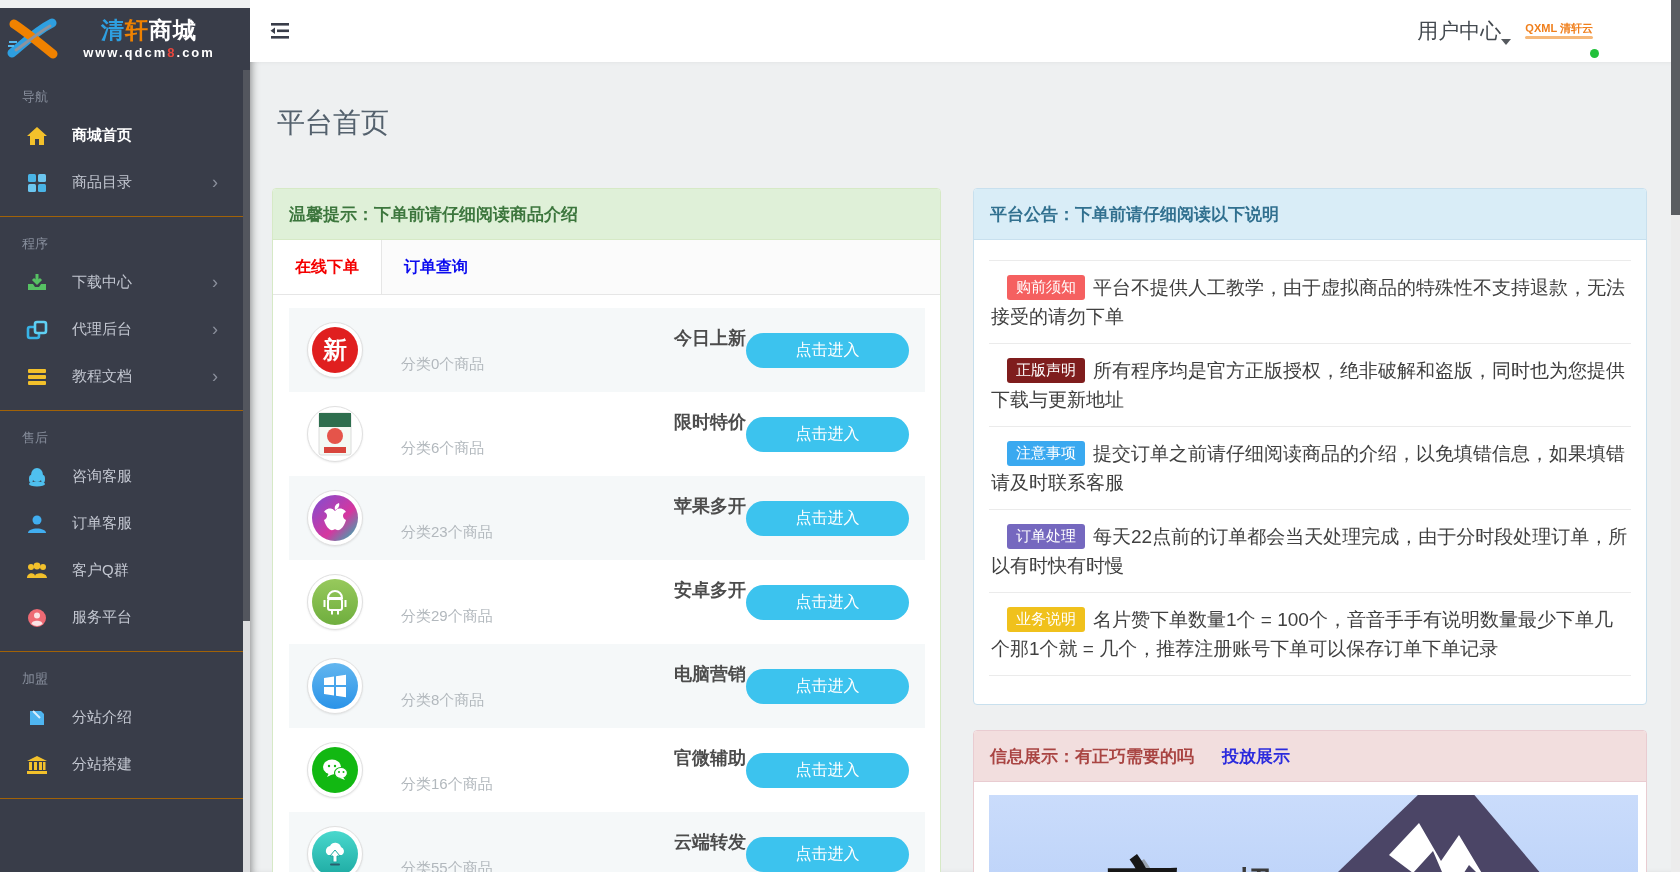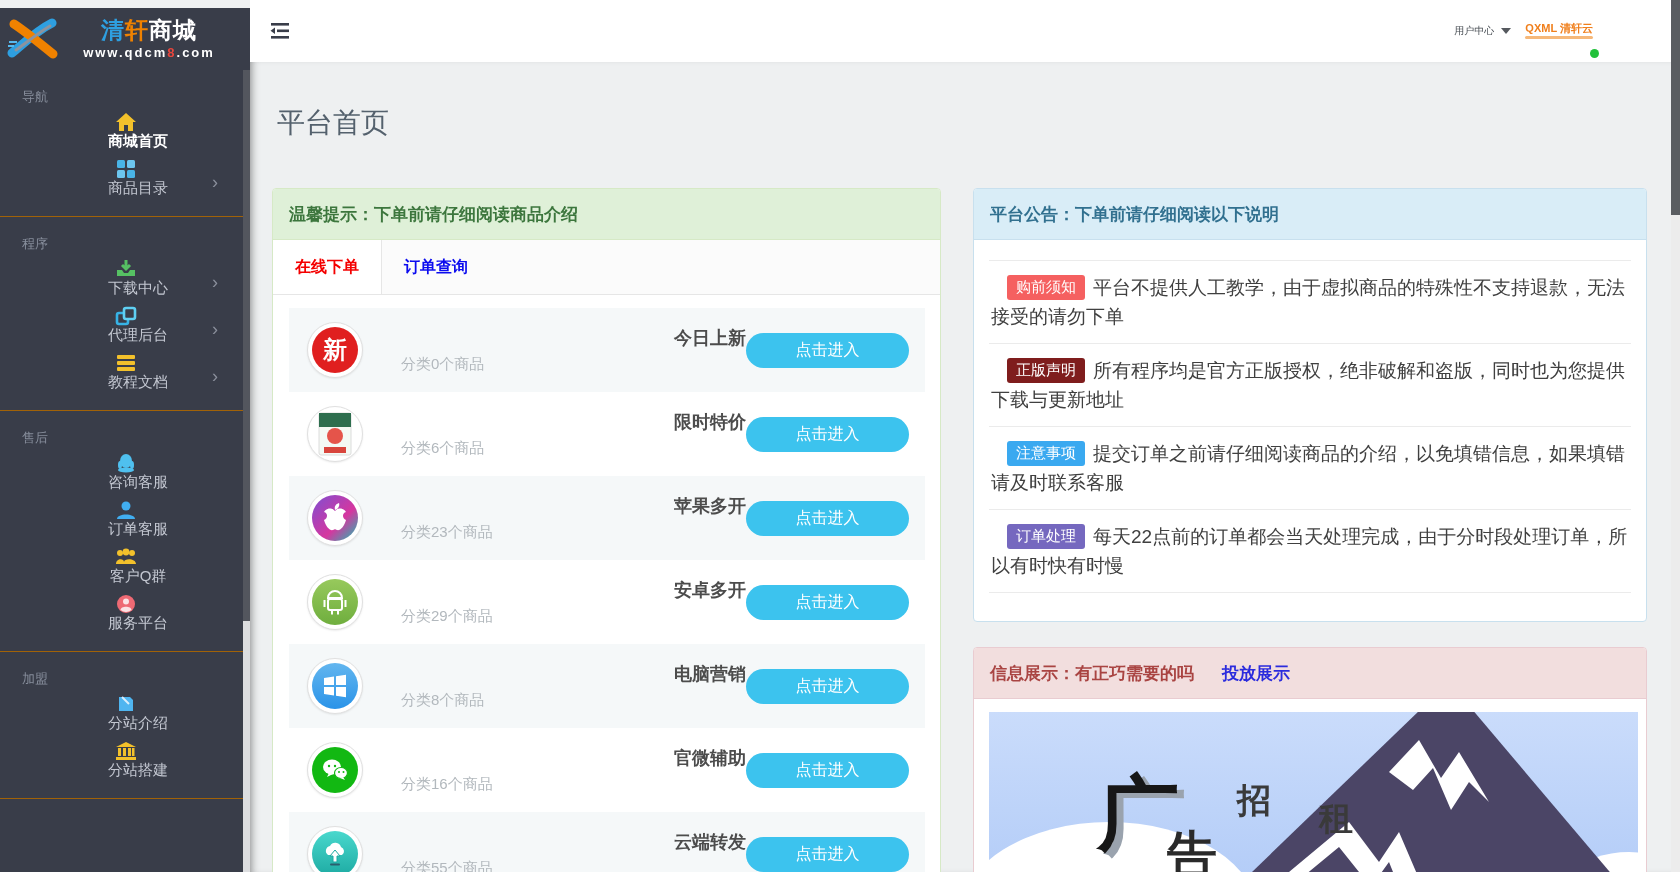--- a/index.html
+++ b/index.html
@@ -10,35 +10,35 @@
   .sidebar { position:absolute; left:0; top:8px; width:250px; height:872px;
     background:#393d49; z-index:5; }
   .logo-area { height:62px; display:flex; align-items:center; padding:0 10px 0 6px; }
   .logo-mark { width:52px; height:44px; flex:0 0 auto; }
   .logo-textblock { flex:1; text-align:center; line-height:1.1; }
   .logo-title { font-size:23px; font-weight:bold; letter-spacing:1px; }
   .logo-url { font-size:13px; font-weight:bold; letter-spacing:2px; color:#fff; margin-top:2px; }
   .nav-section { border-bottom:1px solid #a16207; padding:4px 0 10px 0; }
   .nav-label { color:#878e9c; font-size:13px; padding:14px 0 6px 22px; }
   .nav-item { height:47px; display:flex; align-items:center; padding-left:26px;
-    position:relative; cursor:pointer; color:#c3c7d1; font-size:15px;flex-direction:column; }
+    position:relative; cursor:pointer; color:#c3c7d1; font-size:15px; }
   .nav-item.active { color:#fff; font-weight:bold; }
   .nav-item .nicon { width:22px; height:20px; margin-right:24px; flex:0 0 auto; }
   .nav-item.has-arrow::after { content:"›"; position:absolute; right:32px; top:50%;
     transform:translateY(-54%); color:#8a8f9b; font-size:18px; }
   .side-scroll-thumb { position:absolute; right:0; top:62px; width:7px; height:551px;
     background:#53565e; }
   .side-scroll-track { position:absolute; right:0; top:613px; width:7px; bottom:0;
     background:#dcdddf; }
 
   
   .topbar { position:absolute; left:250px; top:0; right:9px; height:62px; background:#fff; z-index:4; }
   .collapse-btn { position:absolute; left:18px; top:19px; width:24px; height:24px; cursor:pointer; }
   .user-area { position:absolute; right:78px; top:0; height:62px; display:flex; align-items:center; gap:14px; }
-  .user-center { font-size:10px; color:#444a50; cursor:pointer; display:flex; align-items:center; gap:7px; }
+  .user-center { font-size:21px; color:#444a50; cursor:pointer; display:flex; align-items:flex-end; }
   .caret { width:0; height:0; border-left:5px solid transparent; border-right:5px solid transparent;
     border-top:6px solid #55595e; display:inline-block; }
   .mini-logo { text-align:center; line-height:1; cursor:pointer; position:relative; }
   .mini-logo-main { color:#f07f1c; font-size:11px; font-weight:bold; white-space:nowrap; }
   .mini-logo-sub { margin-top:2px; height:3px; background:#f3a04c; opacity:.75; border-radius:2px; }
   .status-dot { position:absolute; right:-6px; top:26px; width:9px; height:9px;
     border-radius:50%; background:#22c13b; }
 
   
   .page-scroll { position:absolute; right:0; top:0; width:9px; height:872px; background:#ececec; z-index:9; }
@@ -413,20 +413,23 @@
             </div>
 
             <div class="notice-item">
               <span class="badge" style="background:#3aa9f0">注意事项</span><span>提交订单之前请仔细阅读商品的介绍，以免填错信息，如果填错请及时联系客服</span>
             </div>
 
             <div class="notice-item">
               <span class="badge" style="background:#7568bf">订单处理</span><span>每天22点前的订单都会当天处理完成，由于分时段处理订单，所以有时快有时慢</span>
             </div>
 
+            <div class="notice-item">
+              <span class="badge" style="background:#f0c11c">业务说明</span><span>名片赞下单数量1个 = 100个，音音手手有说明数量最少下单几个那1个就 = 几个，推荐注册账号下单可以保存订单下单记录</span>
+            </div>
 
           </div>
         </div>
       </div>
 
       <div class="panel panel-danger info-panel">
         <div class="panel-heading">
           <span>信息展示：有正巧需要的吗</span>
           <a class="info-heading-link">投放展示</a>
         </div>

